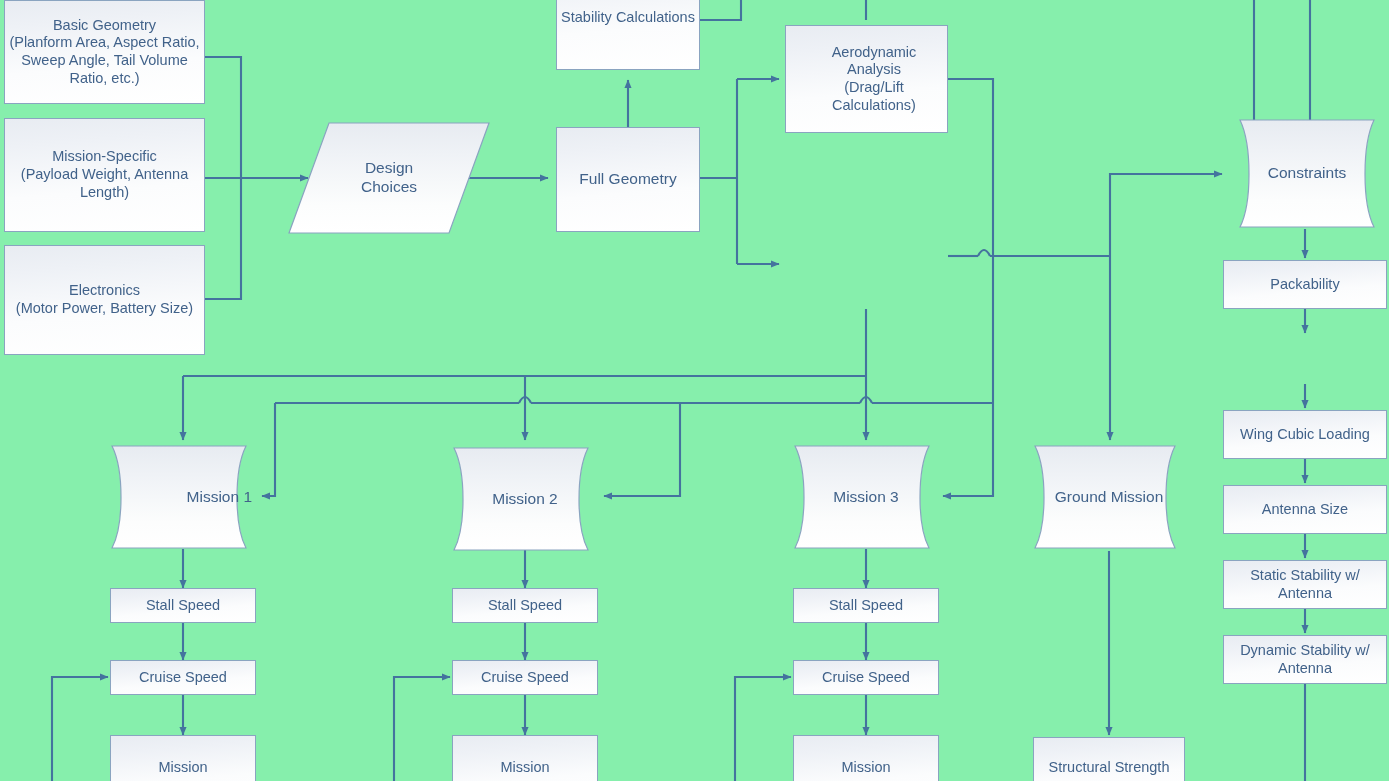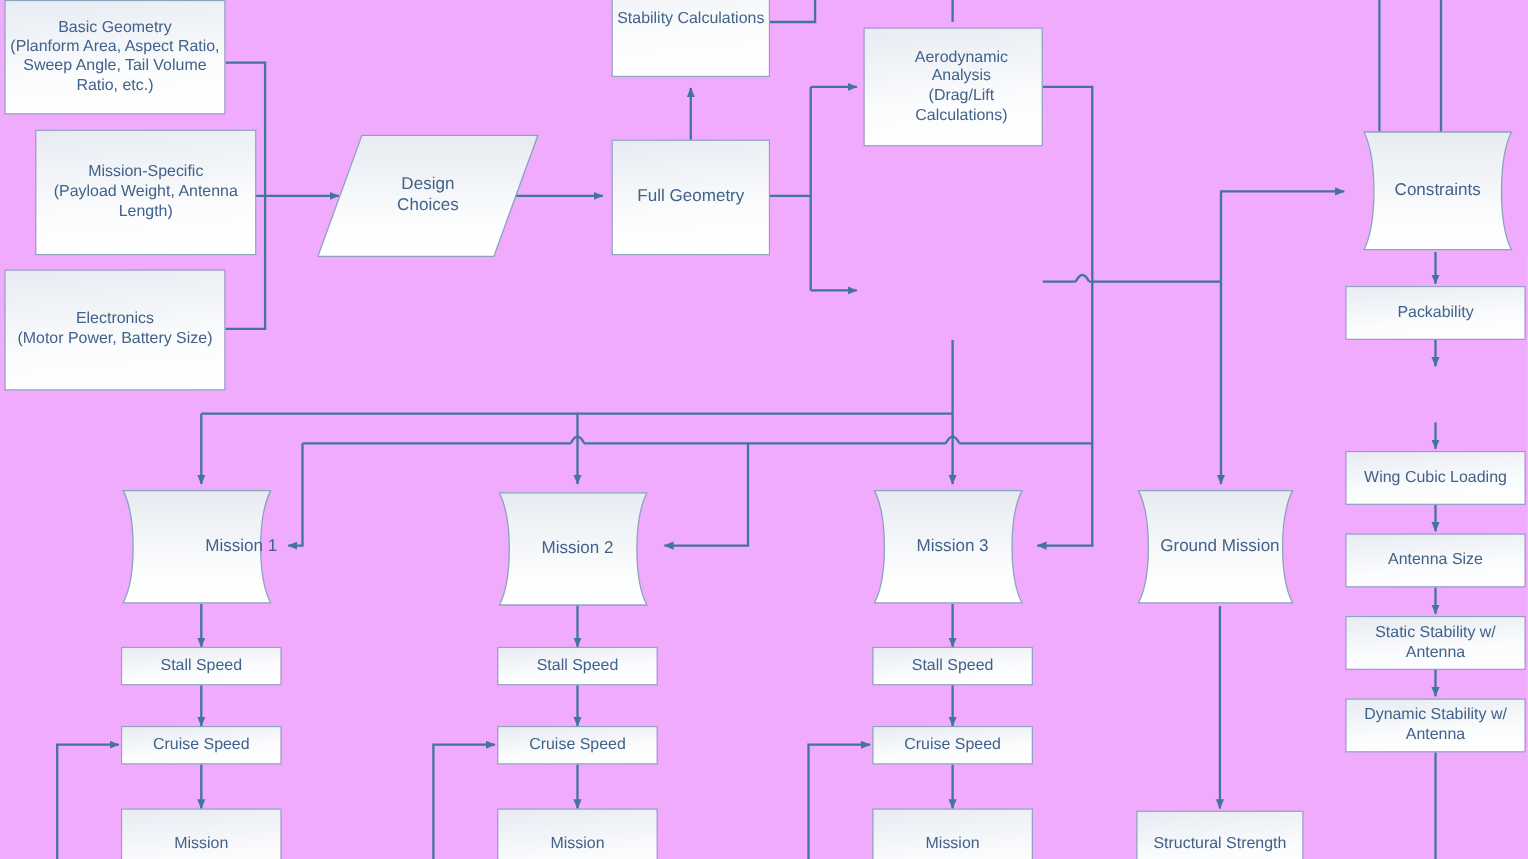--- a/index.html
+++ b/index.html
@@ -1,17 +1,17 @@
 <!DOCTYPE html>
 <html><head>
 <meta charset="utf-8">
 <style>
   html,body{margin:0;padding:0;background:#ffffff;}
   body{font-family:"Liberation Sans", sans-serif;}
-  #stage{position:relative;width:1389px;height:781px;overflow:hidden;background:#f0abfc;}
+  #stage{position:relative;width:1389px;height:781px;overflow:hidden;background:#86efac;}
   #wires{position:absolute;left:0;top:0;width:1389px;height:781px;}
   .node{position:absolute;box-sizing:border-box;display:flex;align-items:center;justify-content:center;text-align:center;color:#41628a;line-height:1.22;}
   .node .lbl{display:block;padding:0 4px;white-space:pre-line;}
   
   .rect{border:1px solid #8aa4c0;background:linear-gradient(175deg,#e8ecf2 0%,#eef1f6 22%,#fbfcfd 62%,#ffffff 100%);}
   
   .para{background:transparent;border:0;}
   .para .shp{position:absolute;left:0;top:0;width:100%;height:100%;}
   .tape{background:transparent;border:0;}
   .tape .shp{position:absolute;left:0;top:0;width:100%;height:100%;}
@@ -113,21 +113,21 @@
     </g>
   </svg>
 
   <div class="node rect f15" style="left:4px;top:0px;width:201px;height:104px;">
     <span class="lbl">Basic Geometry
 (Planform Area, Aspect Ratio,
 Sweep Angle, Tail Volume
 Ratio, etc.)</span>
   </div>
 
-  <div class="node rect f15" style="left:4px;top:118px;width:201px;height:114px;margin-left:28px;">
+  <div class="node rect f15" style="left:4px;top:118px;width:201px;height:114px;">
     <span class="lbl">Mission-Specific
 (Payload Weight, Antenna
 Length)</span>
   </div>
 
   <div class="node rect f15" style="left:4px;top:245px;width:201px;height:110px;">
     <span class="lbl">Electronics
 (Motor Power, Battery Size)</span>
   </div>
 

